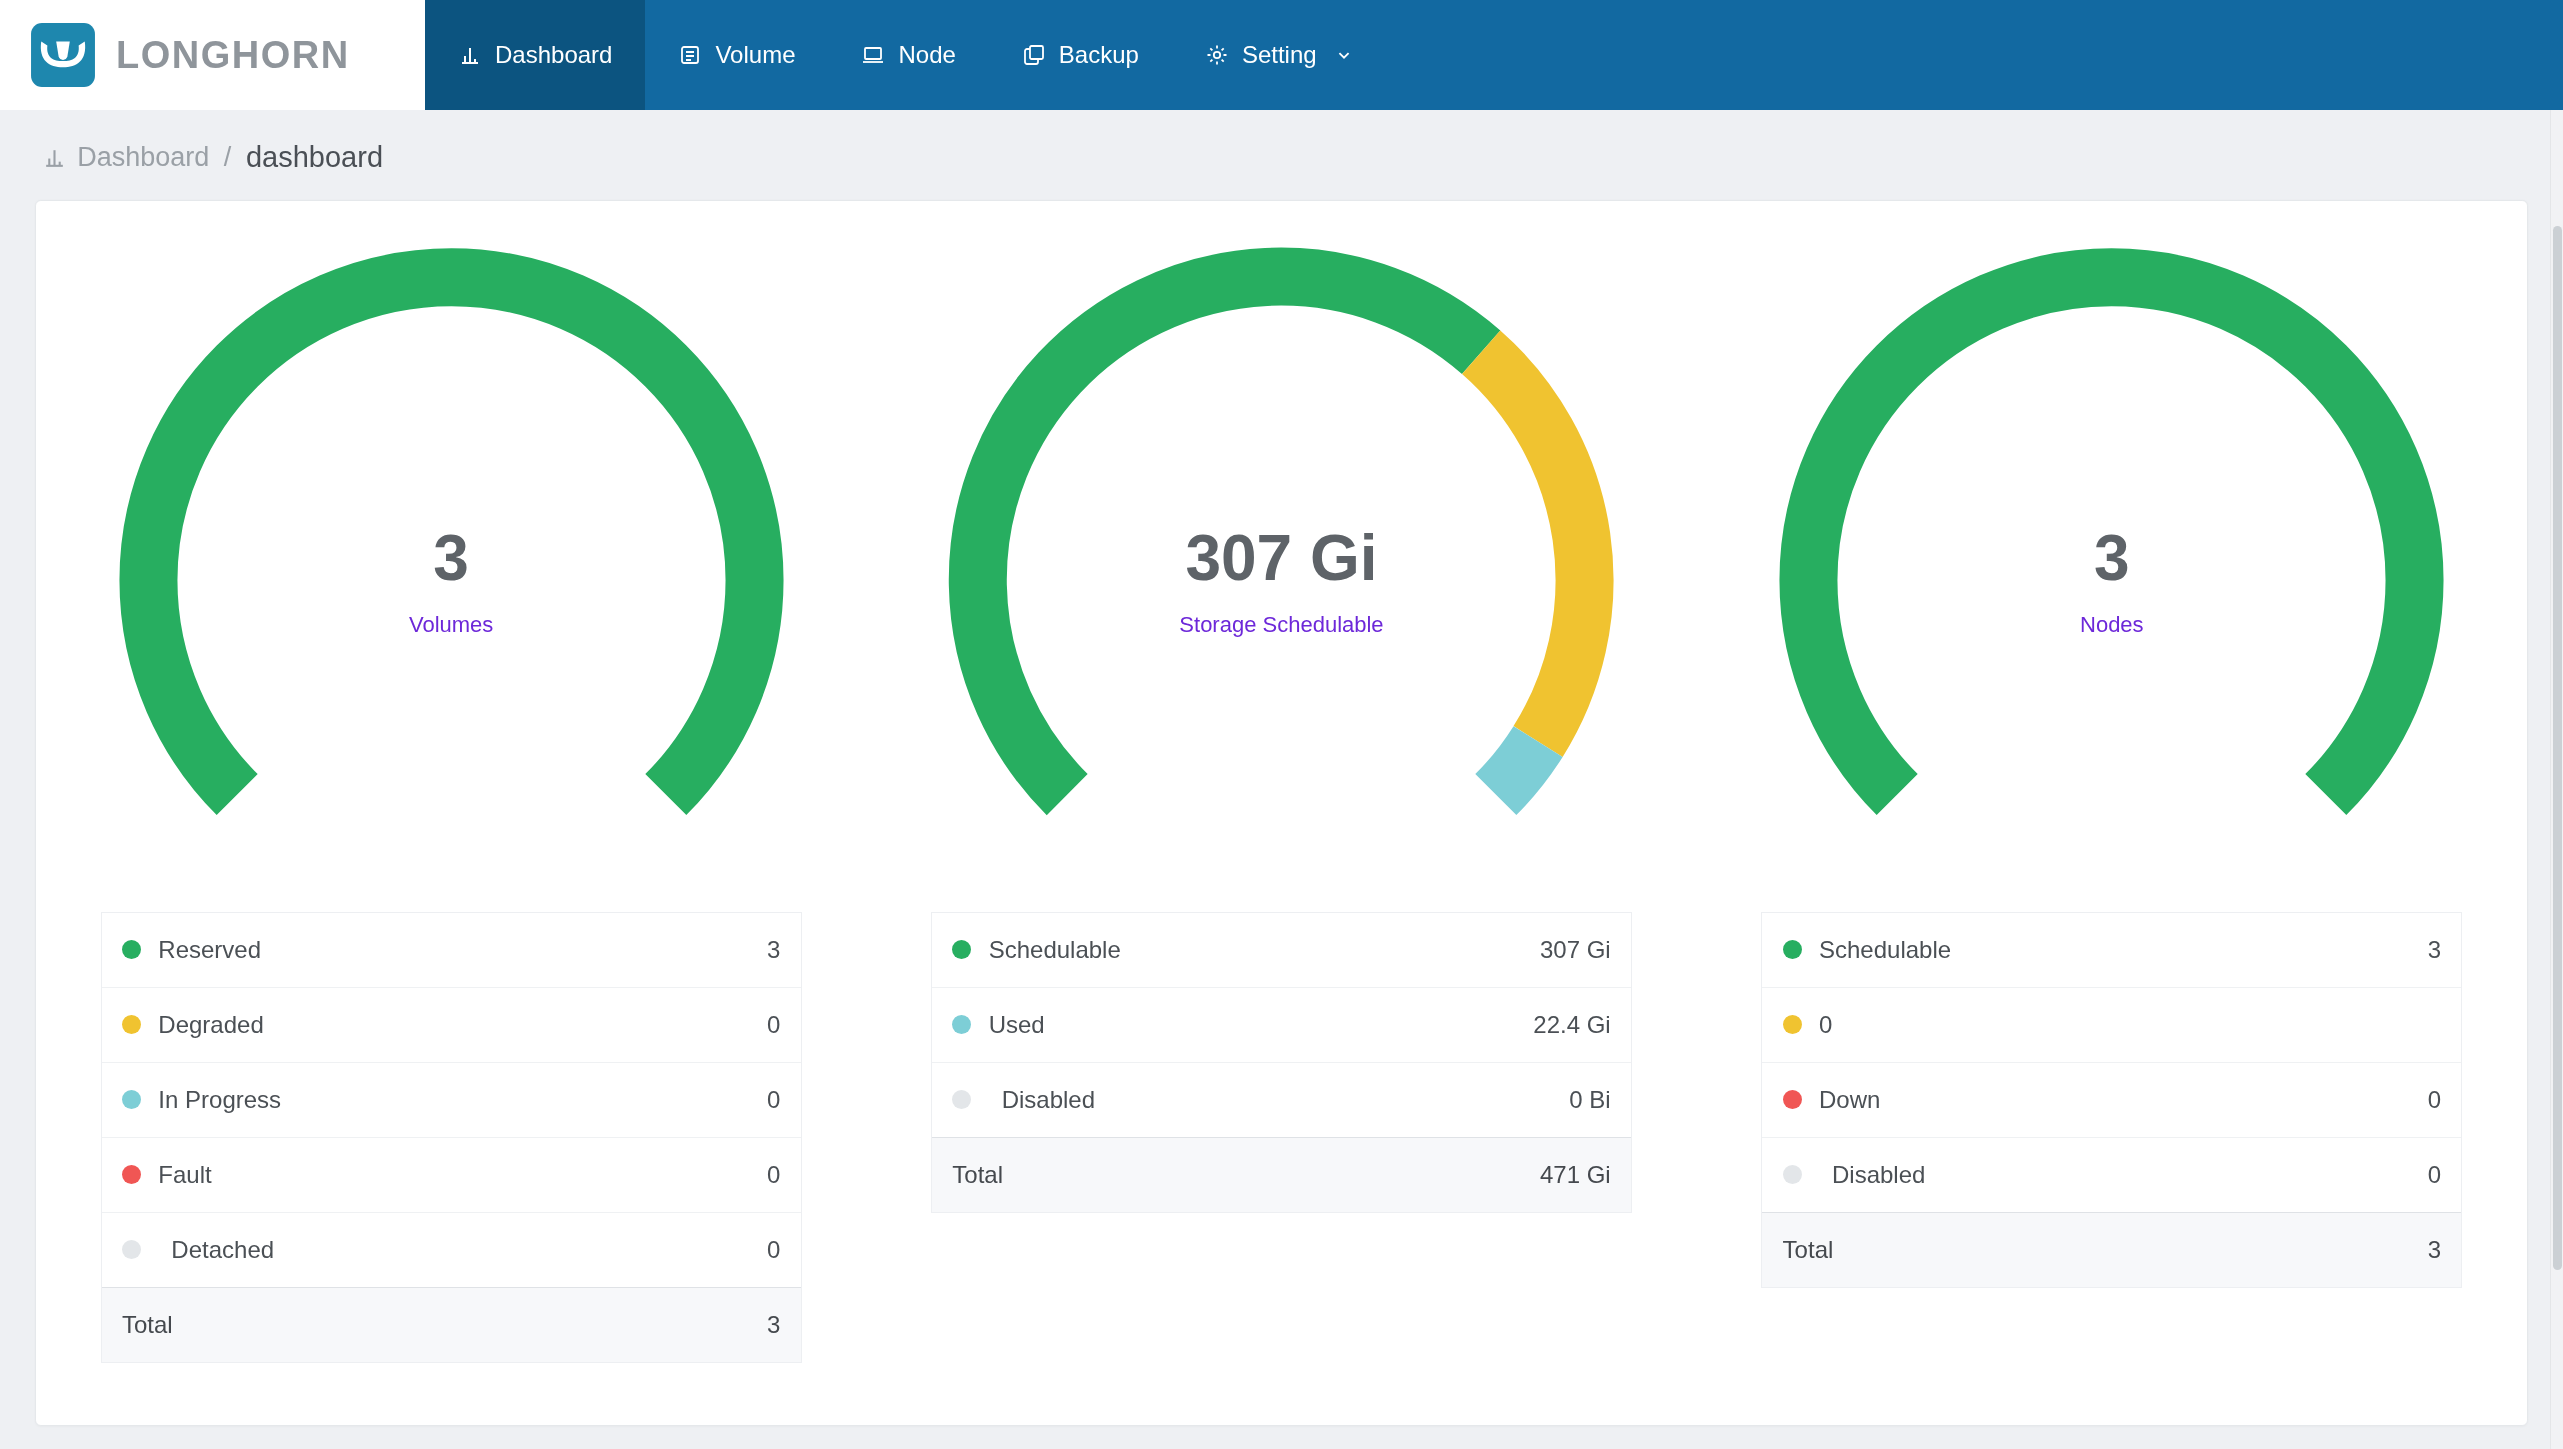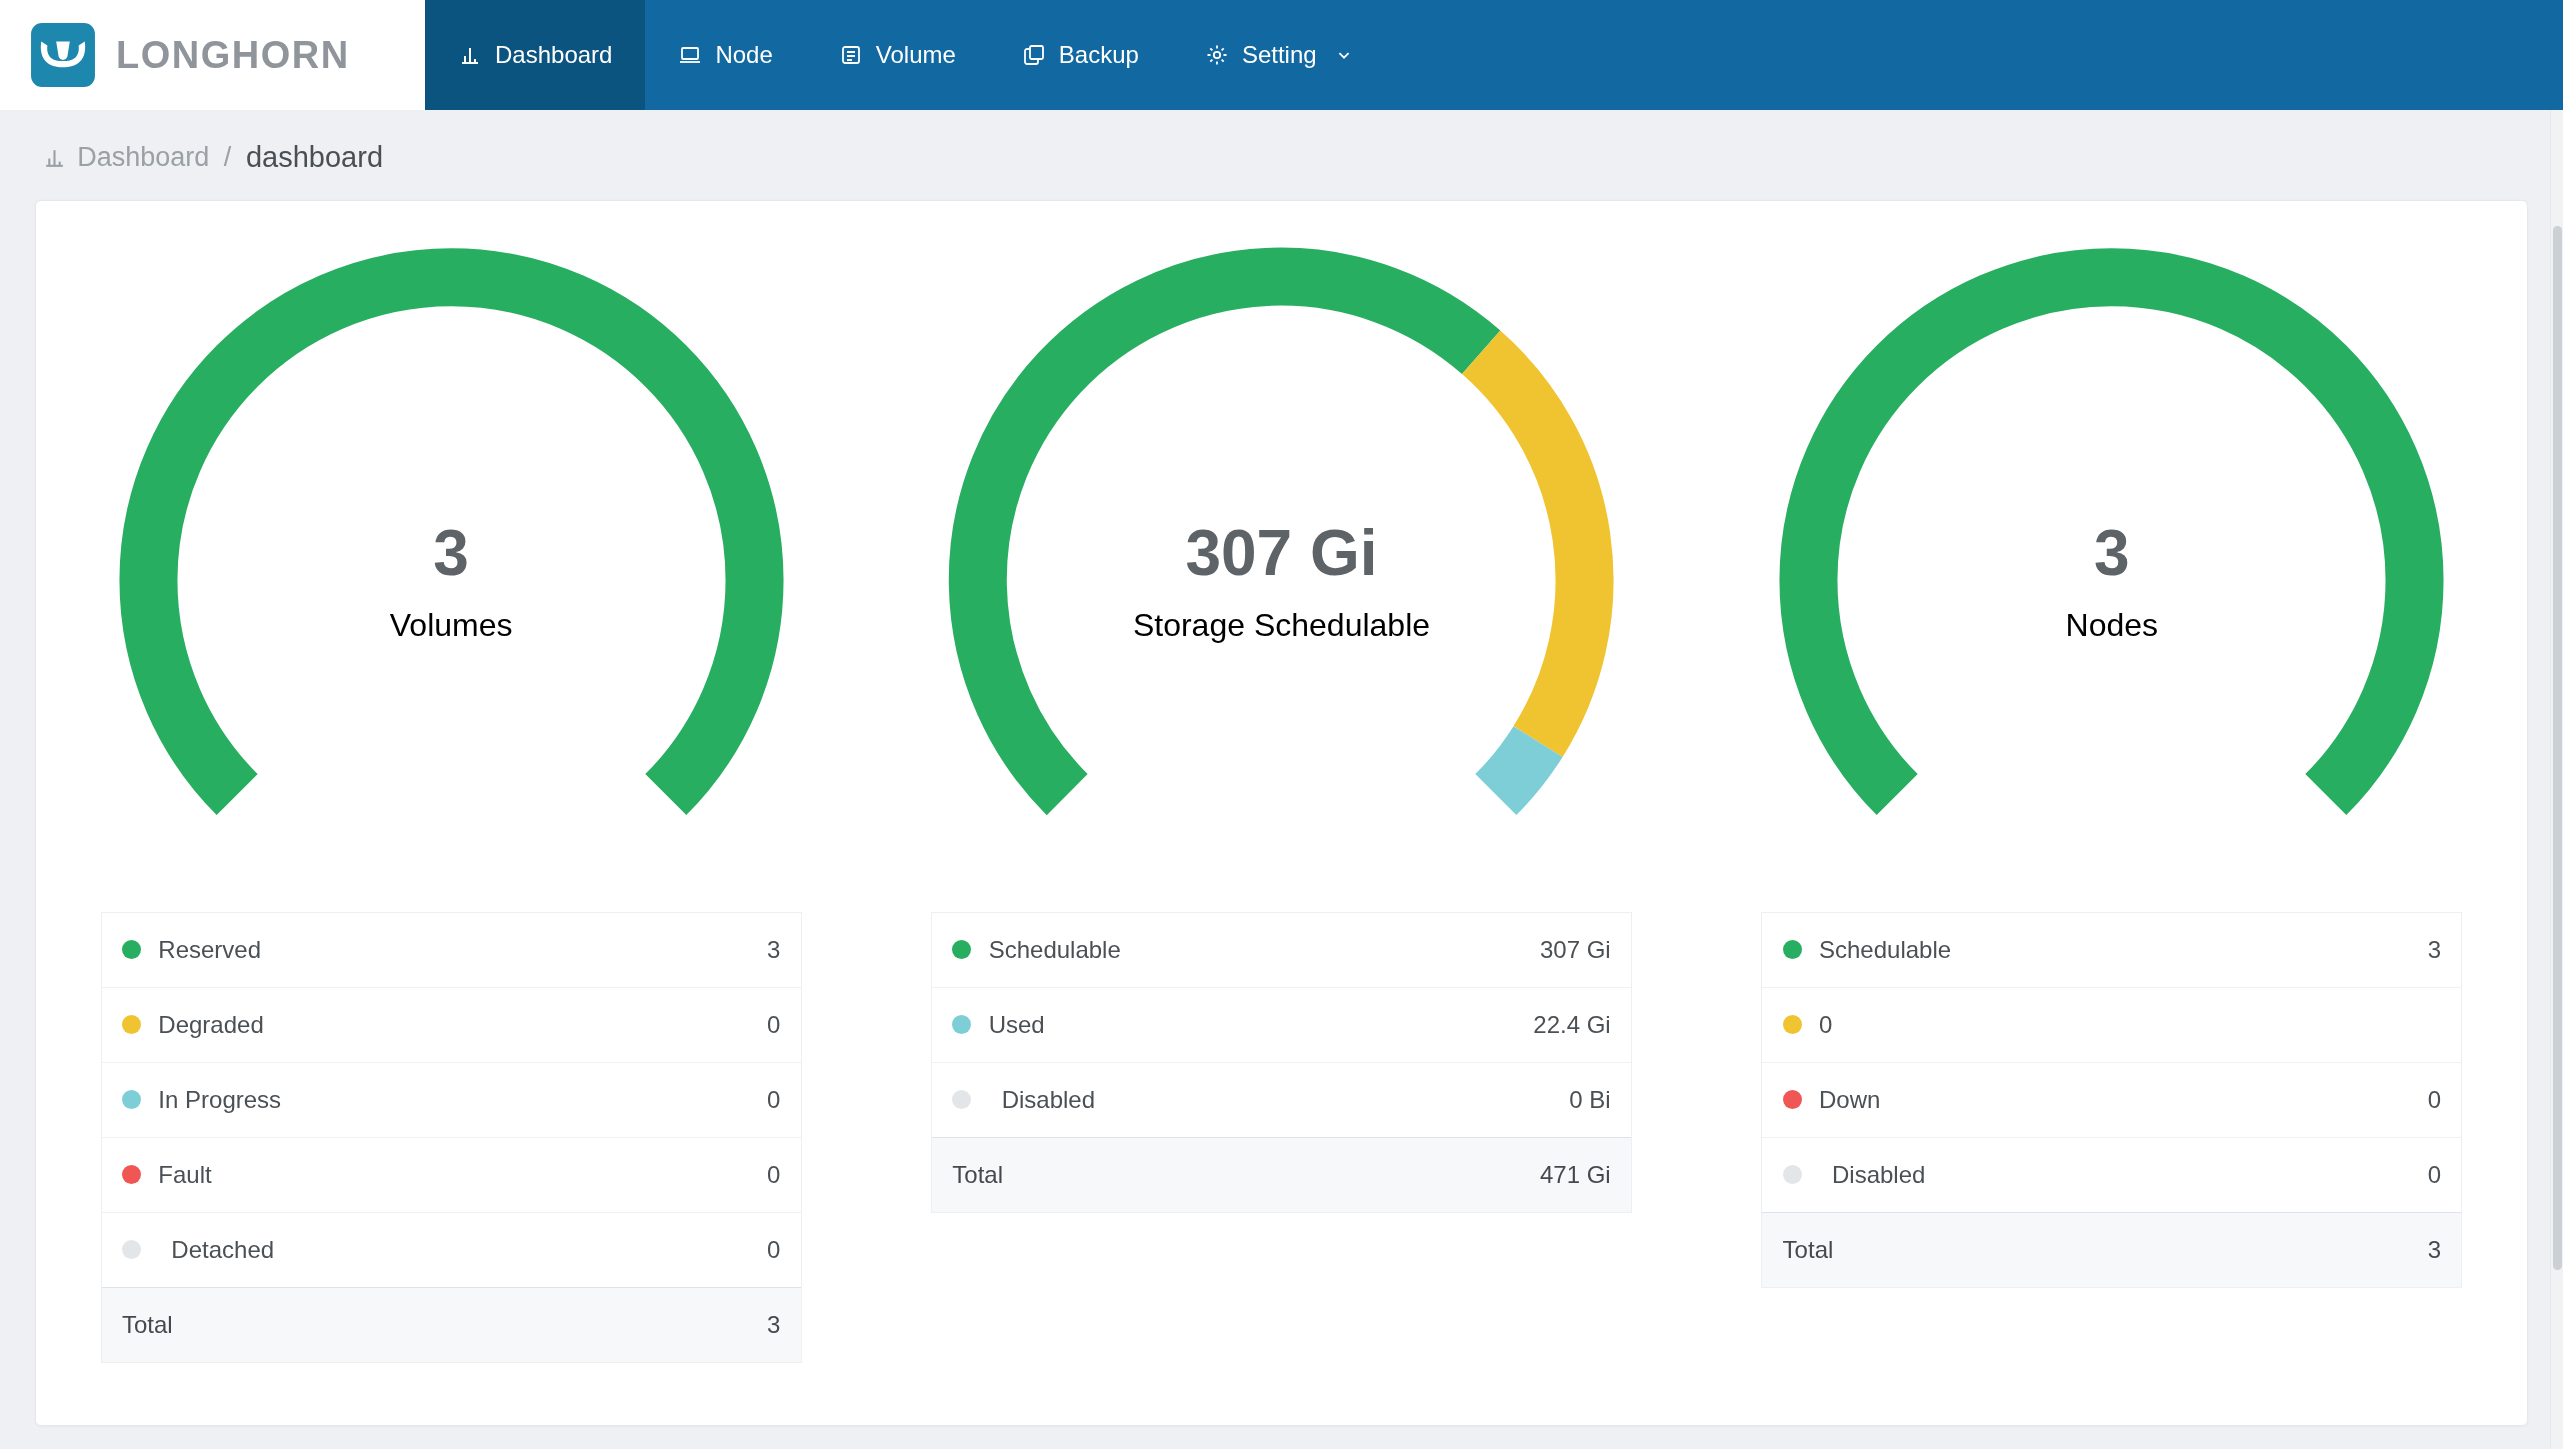--- a/index.html
+++ b/index.html
@@ -23,21 +23,21 @@
 
   
   .card { margin: 0 35px 36px; background: #ffffff; border: 0.7px solid #E5E8EB; border-radius: 5.8px; padding: 40px 0 62px; box-shadow: 0 0.7px 2.2px rgba(0,0,0,0.03); }
   .gauges { display: flex; }
   .gauge-col { flex: 1; display: flex; flex-direction: column; align-items: center; min-width: 0; }
 
   .gauge-wrap { position: relative; width: 679px; height: 580px; }
   .gauge-wrap svg { display: block; width: 679px; height: 580px; }
   .gauge-center { position: absolute; left: 0; right: 0; top: 339px; transform: translateY(-50%); text-align: center; pointer-events: none; }
   .center-value { font-size: 64px; font-weight: 600; color: #5E6368; }
-  .center-label { font-size: 32px; color: #000000; margin-top: 17.4px; }
+  .center-label { font-size: 22px; color: #6d28d9; margin-top: 17.4px; }
 
   
   .legend { width: 701px; margin-top: 91px; border: 0.7px solid #EDEFF2; background: #ffffff; }
   .legend-row { display: flex; align-items: center; padding: 23px 20.3px; font-size: 24px; color: #4B5055; border-bottom: 0.7px solid #EFF1F3; }
   .legend-row.last { border-bottom: none; gap: 13px; }
   .legend-row.total { background: #F7F8FA; border-top: 0.7px solid #DFE2E6; border-bottom: none; color: #45494E; align-items: center; }
   .dot { width: 19px; height: 19px; border-radius: 50%; margin-right: 17.4px; flex: none; }
   .l-label { flex: 1; }
   .l-value { text-align: right; }
 
@@ -63,32 +63,32 @@
       <path d="M4 20h16"></path>
         <path d="M7 20v-7"></path>
         <path d="M12 20V5"></path>
         <path d="M17 20v-4"></path>
     </svg>
     <span>Dashboard</span>
   </div>
 
   <div class="nav-item">
     <svg viewBox="0 0 24 24" fill="none" stroke="currentColor" stroke-width="1.8">
+      <rect x="4" y="4" width="16" height="16" rx="2"></rect>
+        <path d="M8 9h8M8 13h8M8 17h5"></path>
+    </svg>
+    <span>Volume</span>
+  </div>
+
+  <div class="nav-item">
+    <svg viewBox="0 0 24 24" fill="none" stroke="currentColor" stroke-width="1.8">
       <rect x="4" y="5" width="16" height="11" rx="1"></rect>
         <path d="M2 19h20"></path>
     </svg>
     <span>Node</span>
-  </div>
-
-  <div class="nav-item">
-    <svg viewBox="0 0 24 24" fill="none" stroke="currentColor" stroke-width="1.8">
-      <rect x="4" y="4" width="16" height="16" rx="2"></rect>
-        <path d="M8 9h8M8 13h8M8 17h5"></path>
-    </svg>
-    <span>Volume</span>
   </div>
 
   <div class="nav-item">
     <svg viewBox="0 0 24 24" fill="none" stroke="currentColor" stroke-width="1.8">
       <rect x="8" y="3" width="13" height="13" rx="1.5"></rect>
         <path d="M16 16v3a2 2 0 0 1-2 2H5a2 2 0 0 1-2-2V8a2 2 0 0 1 2-2h3"></path>
     </svg>
     <span>Backup</span>
   </div>
 

